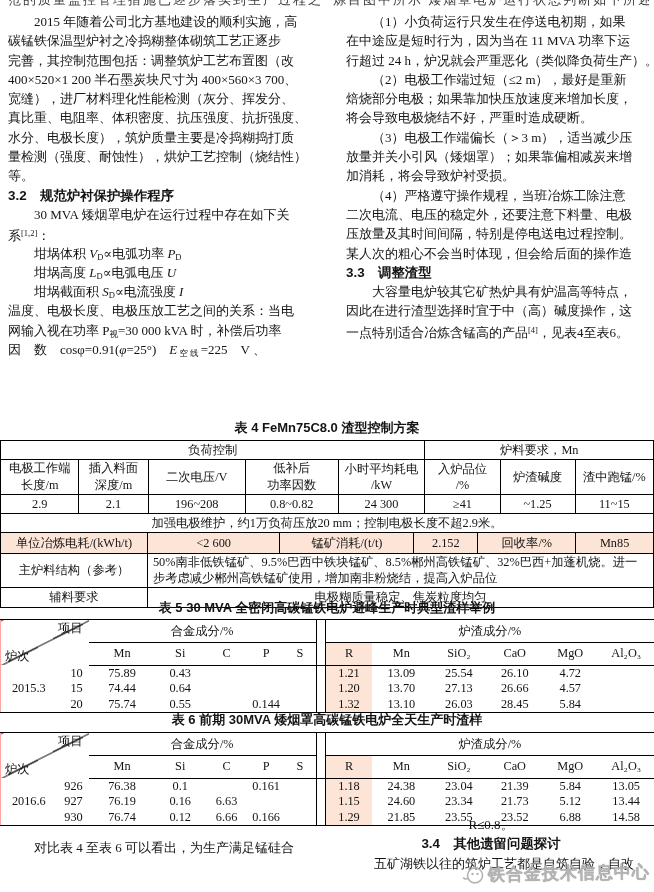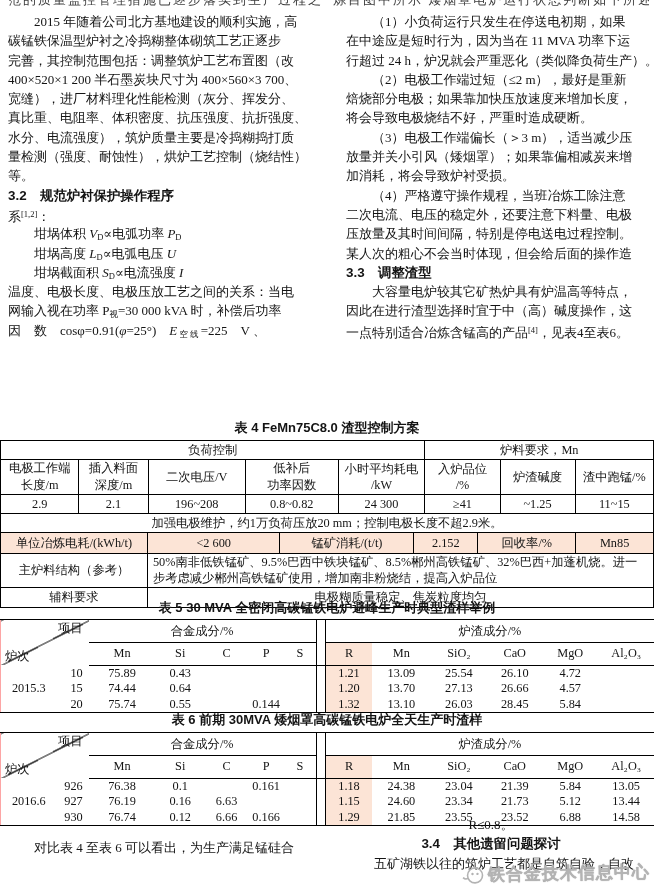--- a/index.html
+++ b/index.html
@@ -89,24 +89,25 @@
   </div>
 
   <div class="col" id="col-left">
 
   <div class="line ind">2015 年随着公司北方基地建设的顺利实施，高</div>
       <div class="line">碳锰铁保温型炉衬之冷捣糊整体砌筑工艺正逐步</div>
       <div class="line">完善，其控制范围包括：调整筑炉工艺布置图（改</div>
       <div class="line">400×520×1 200 半石墨炭块尺寸为 400×560×3 700、</div>
       <div class="line">宽缝），进厂材料理化性能检测（灰分、挥发分、</div>
       <div class="line">真比重、电阻率、体积密度、抗压强度、抗折强度、</div>
-      <div class="line">水分、电流强度），筑炉质量主要是冷捣糊捣打质</div>
+      <div class="line">水分、电极长度），筑炉质量主要是冷捣糊捣打质</div>
       <div class="line">量检测（强度、耐蚀性），烘炉工艺控制（烧结性）</div>
       <div class="line">等。</div>
       <div class="line head">3.2　规范炉衬保护操作程序</div>
+      <div class="line ind">30 MVA 矮烟罩电炉在运行过程中存在如下关</div>
       <div class="line">系<sup>[1,2]</sup>：</div>
       <div class="line frm">坩埚体积 <i>V</i><sub>D</sub>∝电弧功率 <i>P</i><sub>D</sub></div>
       <div class="line frm">坩埚高度 <i>L</i><sub>D</sub>∝电弧电压 <i>U</i></div>
       <div class="line frm">坩埚截面积 <i>S</i><sub>D</sub>∝电流强度 <i>I</i></div>
       <div class="line">温度、电极长度、电极压放工艺之间的关系：当电</div>
       <div class="line">网输入视在功率 P<sub>视</sub>=30 000 kVA 时，补偿后功率</div>
       <div class="line">因　数　cosφ=0.91(<i>φ</i>=25°)　<i>E</i><sub> 空 线 </sub>=225　V 、</div>
     </div>
 
   <div class="col" id="col-right">

